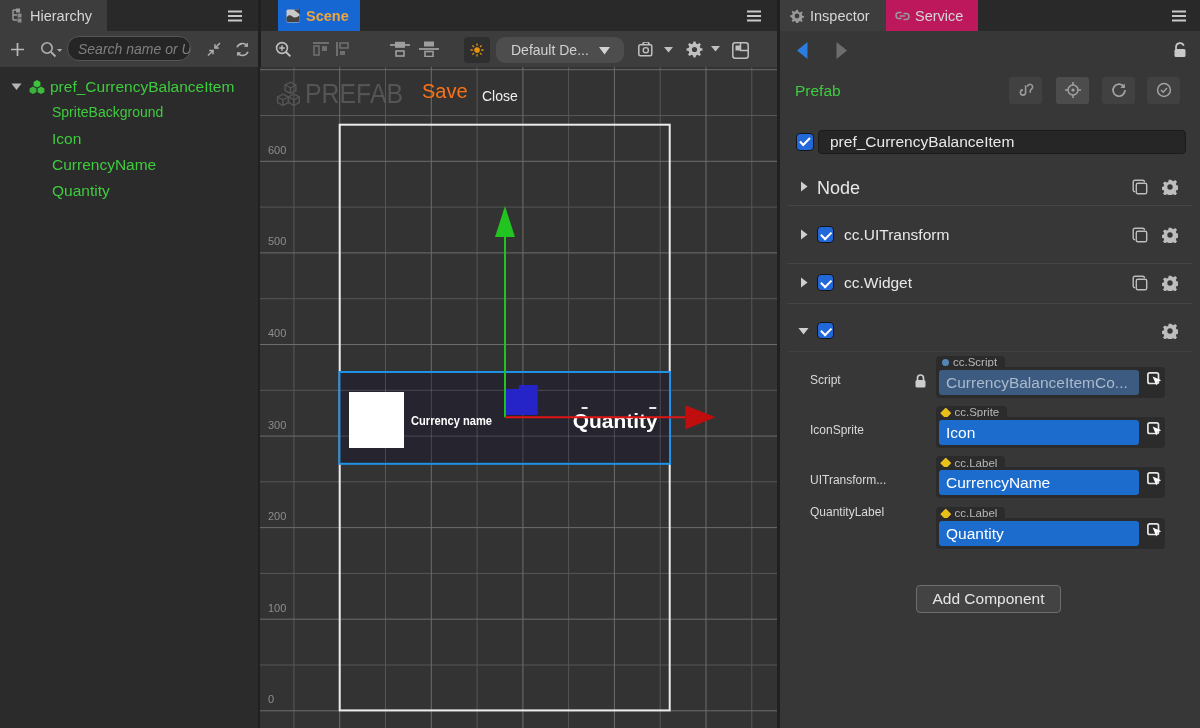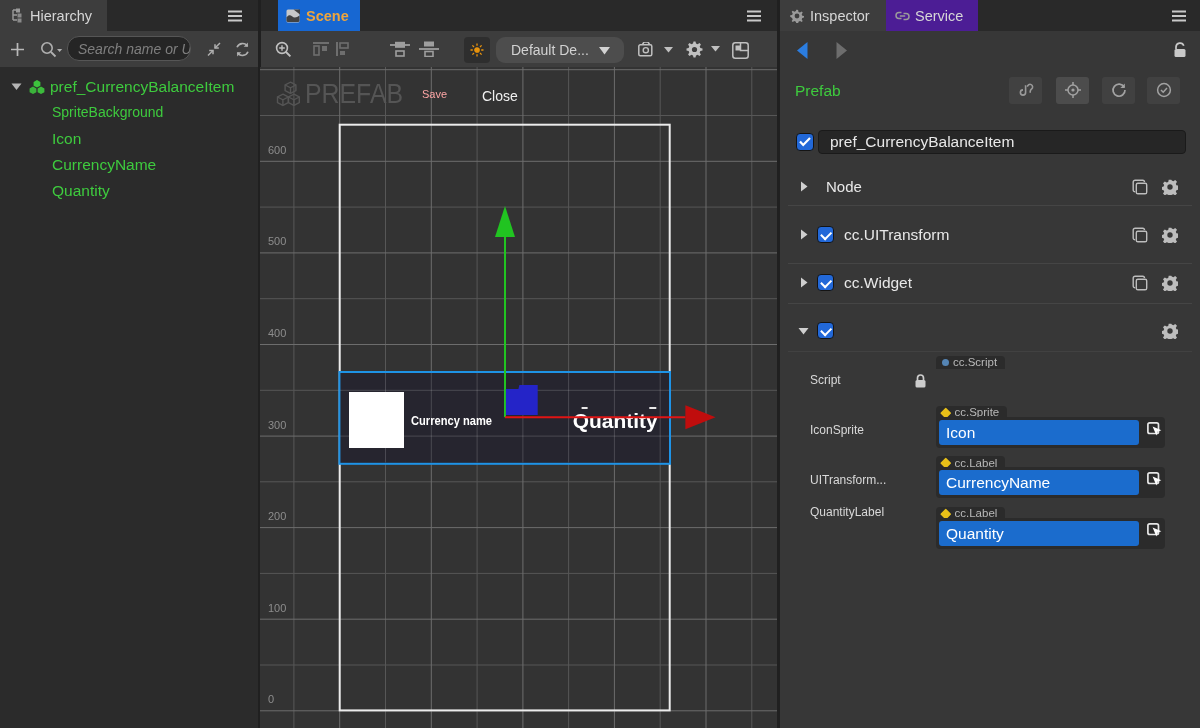--- a/index.html
+++ b/index.html
@@ -260,39 +260,39 @@
     <g fill="none" stroke="#555" stroke-width="1.4">
       <path d="M16.5 1.2l5.4 2.8v5.6l-5.4 2.8-5.4-2.8V4z"></path>
       <path d="M11.1 4l5.4 2.8 5.4-2.8M16.5 6.8v5.6"></path>
       <path d="M8.9 13.2l5.4 2.8v5.6l-5.4 2.8-5.4-2.8V16z"></path>
       <path d="M3.5 16l5.4 2.8 5.4-2.8M8.9 18.8v5.6"></path>
       <path d="M19.9 13.2l5.4 2.8v5.6l-5.4 2.8-5.4-2.8V16z"></path>
       <path d="M14.5 16l5.4 2.8 5.4-2.8M19.9 18.8v5.6"></path>
     </g>
   </svg>
   <div class="abs" style="left:44px;top:79px;color:#555;font-size:27px;transform:scaleX(0.92);transform-origin:0 0;">PREFAB</div>
-  <div class="abs" style="left:161px;top:88px;color:#fca5a5;font-size:11px;">Save</div>
+  <div class="abs" style="left:161px;top:80px;color:#f97316;font-size:20px;">Save</div>
   <div class="abs" style="left:221px;top:88px;color:#f0f0f0;font-size:14px;">Close</div>
 </div>
 <div class="vsep abs" style="left:777px;"></div>
 
 <div id="insp" class="abs">
   <div class="tabbar abs"></div>
   <div class="tab abs" style="left:0;width:106px;background:#3d3d3d;padding-left:10px;">
     <svg width="14" height="14" viewBox="0 0 14 14" style="margin-right:6px">
       <path d="M8.3 1h-2.6l-.5 2-1.4.6-1.8-1-1.3 1.9 1.3 1.5-.3 1.5-2 .5" fill="none"></path>
       <g fill="#9a9a9a">
         <path d="M8.2 1.2H5.8l-.5 2-1.6.7-1.8-1.1-1.2 1.2 1.1 1.8-.7 1.6-2 .5v0z" opacity="0"></path>
         <path d="M7 0.8L8.1 1l.4 1.9 1.5.6 1.7-1 1 1-1 1.7.6 1.5 1.9.4v1.4l-1.9.4-.6 1.5 1 1.7-1 1-1.7-1-1.5.6-.4 1.9H6.3l-.4-1.9-1.5-.6-1.7 1-1-1 1-1.7-.6-1.5L.2 7.7V6.3l1.9-.4.6-1.5-1-1.7 1-1 1.7 1 1.5-.6L6.3.8z"></path>
       </g>
       <circle cx="7" cy="7" r="2.4" fill="#3d3d3d"></circle>
     </svg>
     Inspector
   </div>
-  <div class="tab abs" style="left:106px;width:92px;background:#4c1d95;padding-left:9px;">
+  <div class="tab abs" style="left:106px;width:92px;background:#be185d;padding-left:9px;">
     <svg width="15" height="10" viewBox="0 0 15 10" style="margin-right:5px">
       <g fill="none" stroke="#9a9a9a" stroke-width="1.5">
         <path d="M6.5 7.5H4a3 3 0 0 1 0-6h2.5"></path>
         <path d="M8.5 2.5H11a3 3 0 0 1 0 6H8.5"></path>
         <path d="M4.8 5h5.4"></path>
       </g>
     </svg>
     Service
   </div>
   <div class="burger abs" style="left:392px;top:10px;">
@@ -345,21 +345,21 @@
        border-radius:4px;box-sizing:border-box;color:#e8e8e8;font-size:15.5px;line-height:22px;padding-left:11px;">pref_CurrencyBalanceItem</div>
 
   <div class="abs" style="left:8px;top:205px;width:404px;height:1px;background:#454545;"></div>
   <div class="abs" style="left:8px;top:263px;width:404px;height:1px;background:#454545;"></div>
   <div class="abs" style="left:8px;top:303px;width:404px;height:1px;background:#454545;"></div>
   <div class="abs" style="left:8px;top:351px;width:404px;height:1px;background:#414141;"></div>
 
   <svg class="abs" style="left:20px;top:181px" width="8" height="11" viewBox="0 0 8 11">
       <path d="M1 0.5l6.5 5L1 10.5z" fill="#cfcfcf"></path>
     </svg>
-  <div class="abs" style="left:37px;top:178px;color:#e8e8e8;font-size:15px;margin-left:9px;">Node</div>
+  <div class="abs" style="left:37px;top:178px;color:#e8e8e8;font-size:18px;">Node</div>
 
   <svg class="abs" style="left:20px;top:229px" width="8" height="11" viewBox="0 0 8 11">
       <path d="M1 0.5l6.5 5L1 10.5z" fill="#cfcfcf"></path>
     </svg>
   <div class="cbx abs" style="left:37px;top:226px;"></div>
   <div class="abs" style="left:64px;top:226px;color:#e8e8e8;font-size:15.5px;">cc.UITransform</div>
 
   <svg class="abs" style="left:20px;top:277px" width="8" height="11" viewBox="0 0 8 11">
       <path d="M1 0.5l6.5 5L1 10.5z" fill="#cfcfcf"></path>
     </svg>
@@ -392,20 +392,28 @@
   <svg class="abs gearpos" style="top:323px;" width="16" height="16" viewBox="0 0 16 16">
       <use href="#gear16"></use>
     </svg>
 
   <div class="abs plabel" style="top:372.5px;">Script</div>
   <svg class="abs" style="left:134px;top:374px" width="13" height="14" viewBox="0 0 13 14">
     <path d="M3.5 6V4a3 3 0 0 1 6 0v2" fill="none" stroke="#cdcdcd" stroke-width="1.7"></path>
     <rect x="1.5" y="6" width="10" height="7.5" rx="1.5" fill="#cdcdcd"></rect>
   </svg>
   <div class="chip abs" style="top:355.5px;"><span class="dot" style="background:#5585b5;"></span>cc.Script</div>
+  <div class="fieldwrap abs" style="top:366.5px;">
+    <div class="fieldin" style="background:#3d5a80;color:#a9bacd;">CurrencyBalanceItemCo...</div>
+    <div class="ptr">
+        <svg width="15" height="15" viewBox="0 0 15 15">
+          <use href="#ptricon"></use>
+        </svg>
+      </div>
+  </div>
 
   <div class="abs plabel" style="top:422.5px;">IconSprite</div>
   <div class="chip abs" style="top:405.5px;"><span class="diam"></span>cc.Sprite</div>
   <div class="fieldwrap abs" style="top:416.5px;">
     <div class="fieldin" style="background:#1b6ccd;color:#fff;">Icon</div>
     <div class="ptr">
         <svg width="15" height="15" viewBox="0 0 15 15">
           <use href="#ptricon"></use>
         </svg>
       </div>
@@ -426,20 +434,22 @@
   <div class="chip abs" style="top:506.5px;"><span class="diam"></span>cc.Label</div>
   <div class="fieldwrap abs" style="top:517.5px;">
     <div class="fieldin" style="background:#1b6ccd;color:#fff;">Quantity</div>
     <div class="ptr">
         <svg width="15" height="15" viewBox="0 0 15 15">
           <use href="#ptricon"></use>
         </svg>
       </div>
   </div>
 
+  <div class="abs" style="left:136px;top:585px;width:145px;height:28px;background:#434343;border:1px solid #6e6e6e;
+       border-radius:4px;box-sizing:border-box;color:#e5e5e5;font-size:15.5px;text-align:center;line-height:26px;">Add Component</div>
 
   <svg width="0" height="0" style="position:absolute">
     <defs>
       <g id="gear16">
         <path fill="#bdbdbd" d="M9.3 0.8H6.7l-.5 2.2-1.5.6-1.9-1.2-1.8 1.8 1.2 1.9-.6 1.5-2.2.5v2.6l2.2.5.6 1.5-1.2 1.9 1.8 1.8 1.9-1.2 1.5.6.5 2.2h2.6l.5-2.2 1.5-.6 1.9 1.2 1.8-1.8-1.2-1.9.6-1.5 2.2-.5V6.7l-2.2-.5-.6-1.5 1.2-1.9-1.8-1.8-1.9 1.2-1.5-.6z"></path>
         <circle cx="8" cy="8" r="2.7" fill="#373737"></circle>
       </g>
       <g id="book16">
         <path fill="none" stroke="#bdbdbd" stroke-width="1.4" d="M3.2 12.8c-1.2 0-2-.8-2-1.9V3c0-1 .8-1.8 1.9-1.8h7.5c1.1 0 1.9.8 1.9 1.8"></path>
         <rect x="4.3" y="4.2" width="10.4" height="10.6" rx="1.6" fill="none" stroke="#bdbdbd" stroke-width="1.4"></rect>

